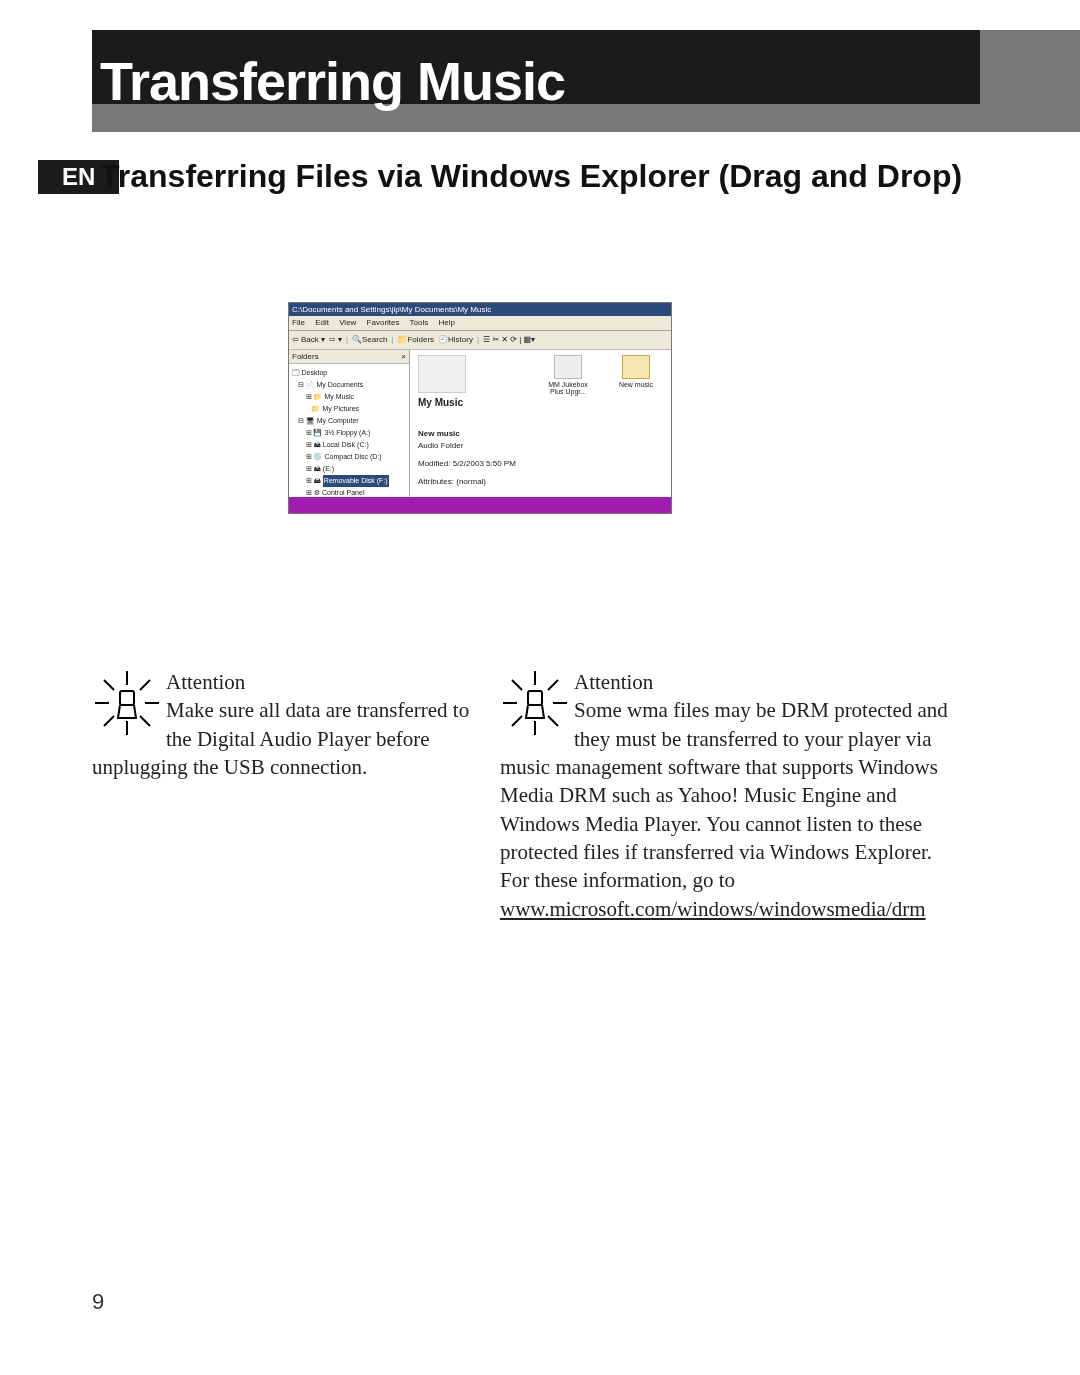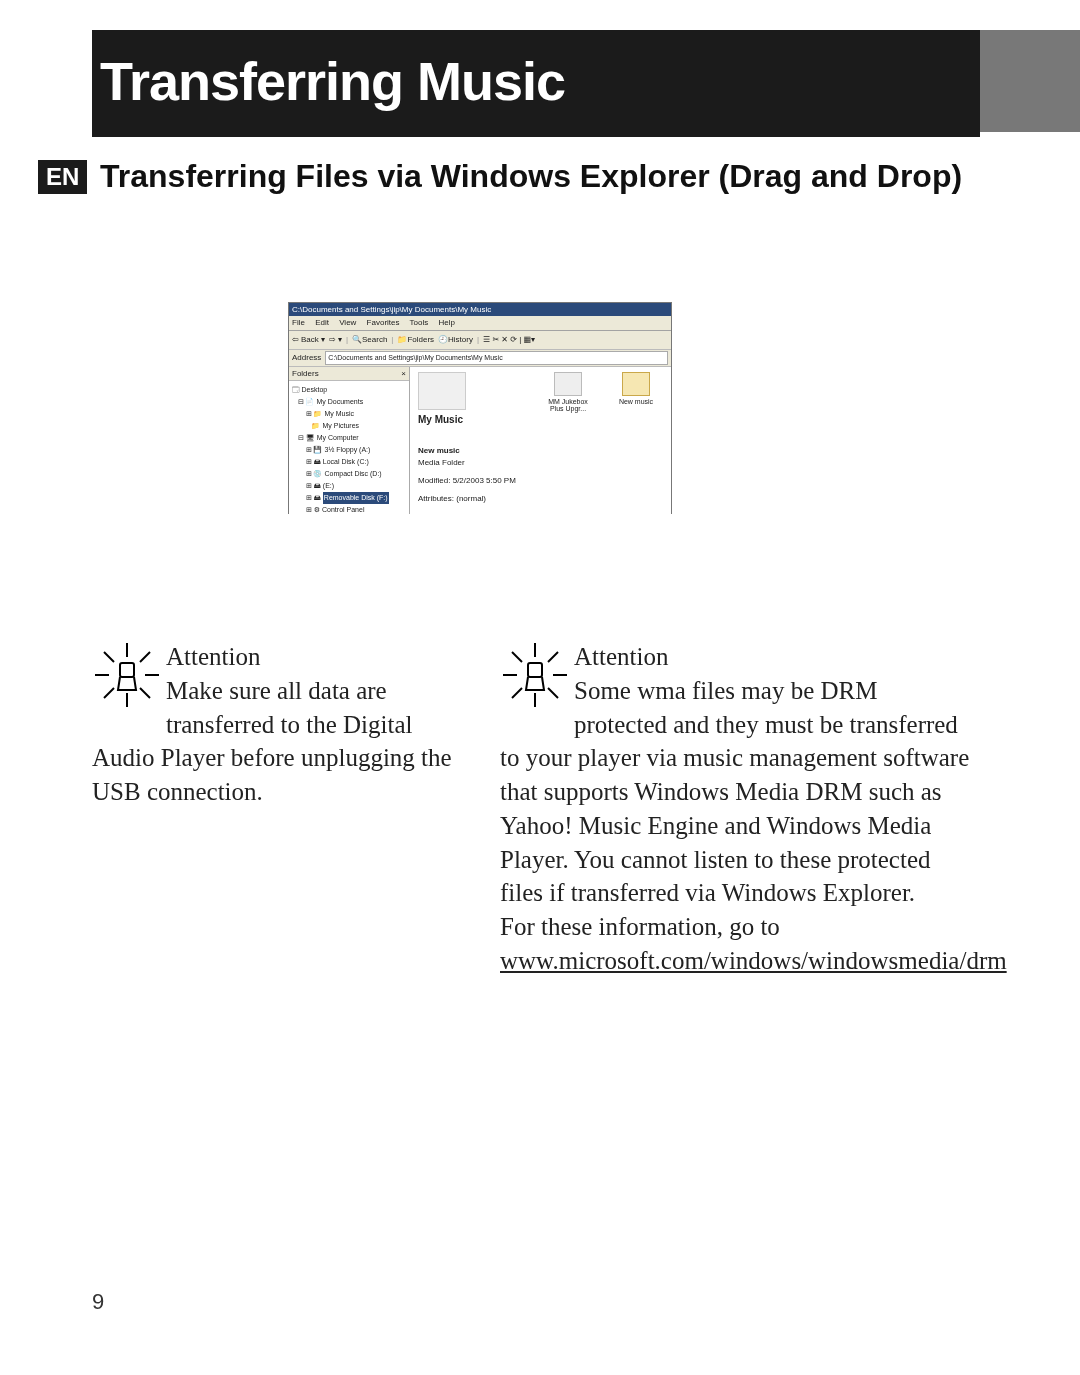--- a/index.html
+++ b/index.html
@@ -22,38 +22,38 @@
     right: 0;
     top: 30px;
     height: 102px;
     background: #787878;
   }
   .top-band-inner {
     position: absolute;
     left: 0;
     top: 0;
     width: 880px;
-    height: 107px;
+    height: 74px;
     background: #1b1b1b;
     color: #fff;
     font-weight: 800;
     font-size: 54px;
     line-height: 102px;
     padding-left: 8px;
     letter-spacing: -1px;
   }
   .lang-badge {
     position: absolute;
     left: 38px;
     top: 160px;
     background: #1b1b1b;
     color: #fff;
     font-weight: 700;
     font-size: 24px;
-    padding: 3px 8px;
+    padding: 3px 24px;
   }
   .h2 {
     position: absolute;
     left: 100px;
     top: 158px;
     font-weight: 700;
     font-size: 32px;
     color: #111;
   }
   .intro {
@@ -199,23 +199,24 @@
   }
   .explorer .main .leftcol .title {
     font-weight:bold;font-size:10px;
     margin-bottom:2px;
   }
   .explorer .main .meta { margin-top:20px; line-height:12px; }
   
   .attn {
     position: absolute;
     width: 410px;
-    font-size: 25px;
+    font-size: 21px;
     font-family: "Comic Sans MS", "Trebuchet MS", cursive;
     line-height: 1.35;
+    margin-top: 28px;
   }
   .attn .icon {
     float: left;
     width: 70px;
     height: 70px;
     margin-right: 4px;
   }
   .attn .hdr { font-weight: normal; }
   .attn .underline { text-decoration: underline; }
   .attn1 { left: 92px; top: 640px; width: 380px;}
@@ -253,24 +254,20 @@
     <div class="toolbar">
       <span>⇦ <span>Back</span> ▾</span>
       <span>⇨ ▾</span>
       <span class="sep">|</span>
       <span>🔍<span>Search</span></span>
       <span class="sep">|</span>
       <span>📁<span>Folders</span></span>
       <span>🕘<span>History</span></span>
       <span class="sep">|</span>
       <span>☰ ✂ ✕ ⟳ | ▦▾</span>
-    </div>
-    <div class="addressbar">
-      <span>Address</span>
-      <div class="addrbox">C:\Documents and Settings\jip\My Documents\My Music</div>
     </div>
     <div class="body">
       <div class="folders">
         <div class="fhdr">
           <span>Folders</span>
           <span>×</span>
         </div>
         <div class="tree">
           <div>🗔 <span>Desktop</span></div>
           <div class="ind1">⊟ 📄 <span>My Documents</span></div>
@@ -285,21 +282,21 @@
           <div class="ind2">⊞ ⚙ <span>Control Panel</span></div>
 
         </div>
       </div>
       <div class="main">
         <div class="leftcol">
           <div class="bigico"></div>
           <div class="title">My Music</div>
           <div class="meta">
             <div><b>New music</b></div>
-            <div>Media Folder</div>
+            <div>Audio Folder</div>
             <div style="height:6px"></div>
             <div>Modified: 5/2/2003 5:50 PM</div>
             <div style="height:6px"></div>
             <div>Attributes: (normal)</div>
           </div>
         </div>
         <div class="iconrow">
           <div class="ic">
             <div class="box"></div>
             <div>MM Jukebox Plus Upgr...</div>

